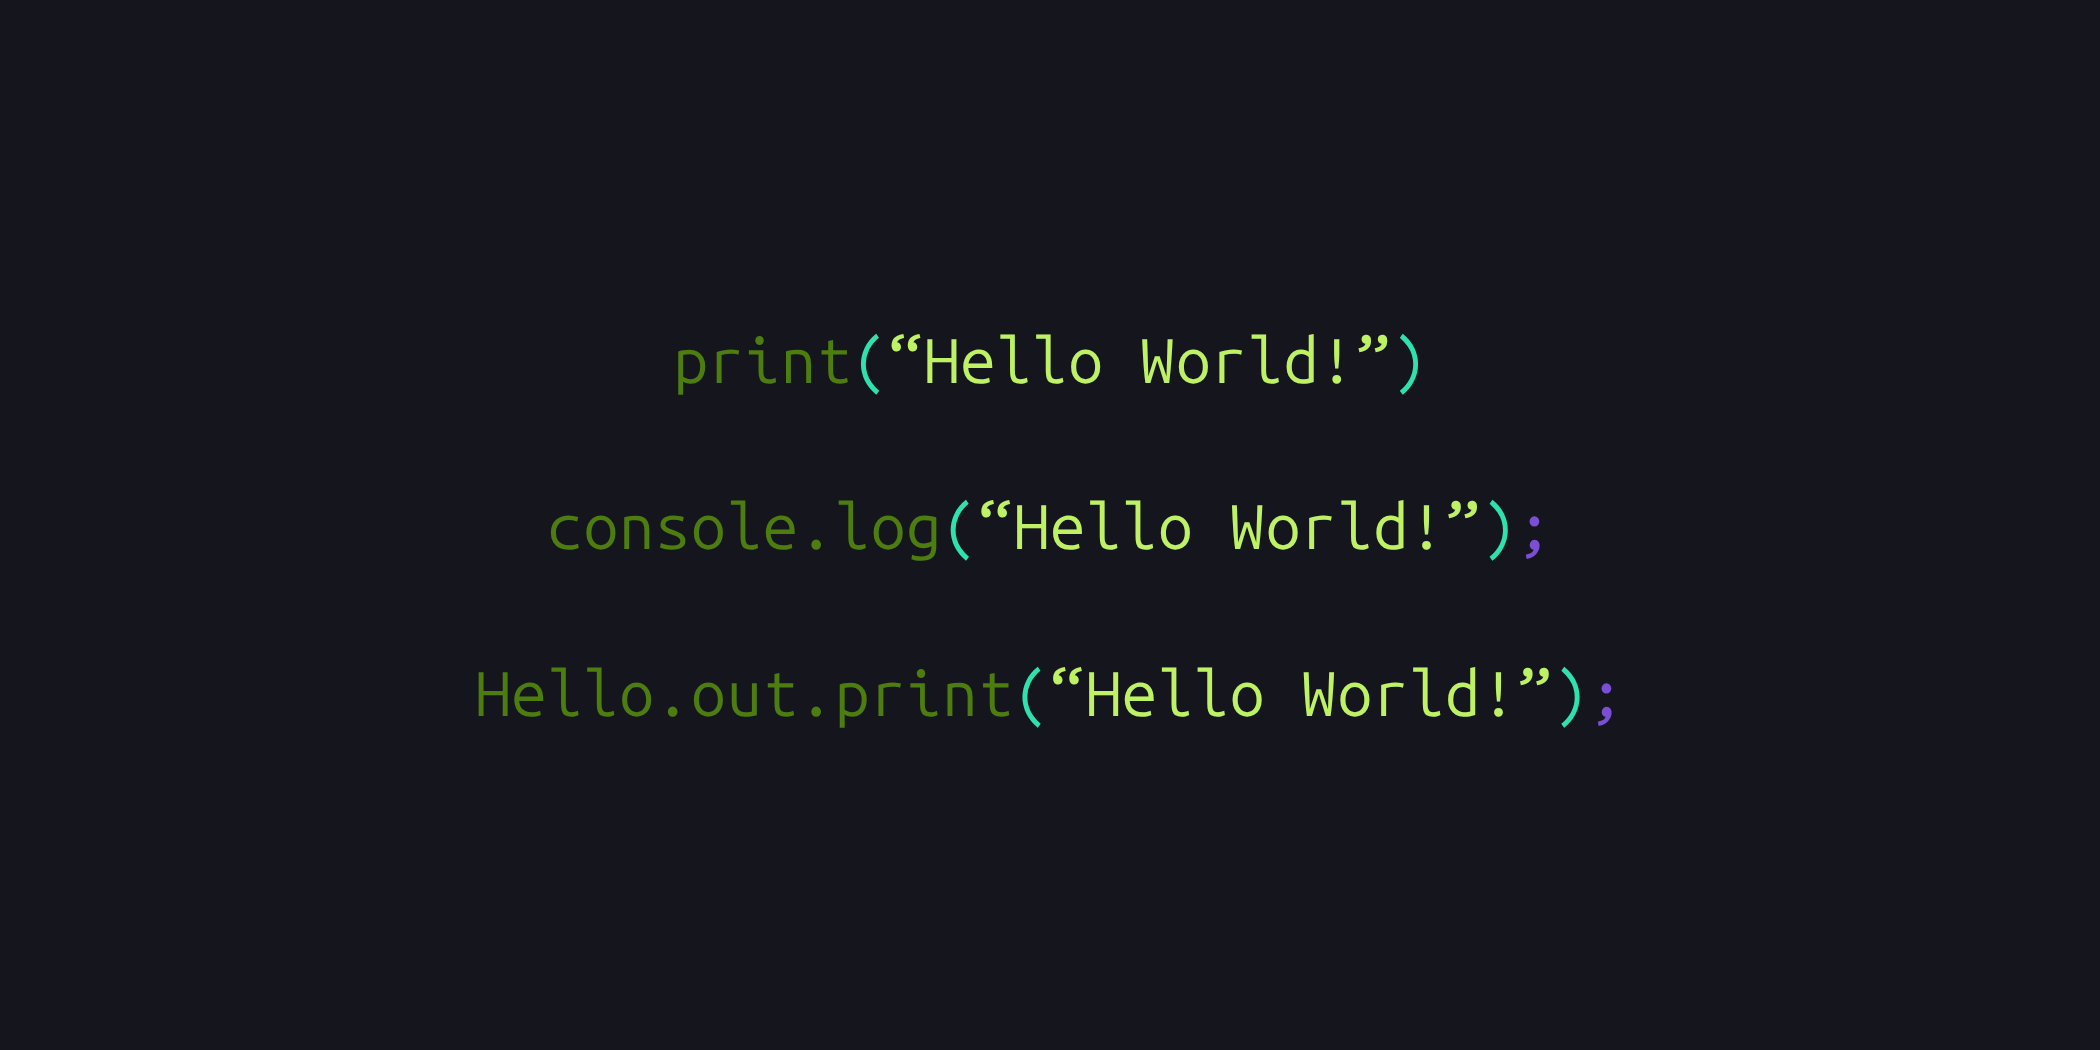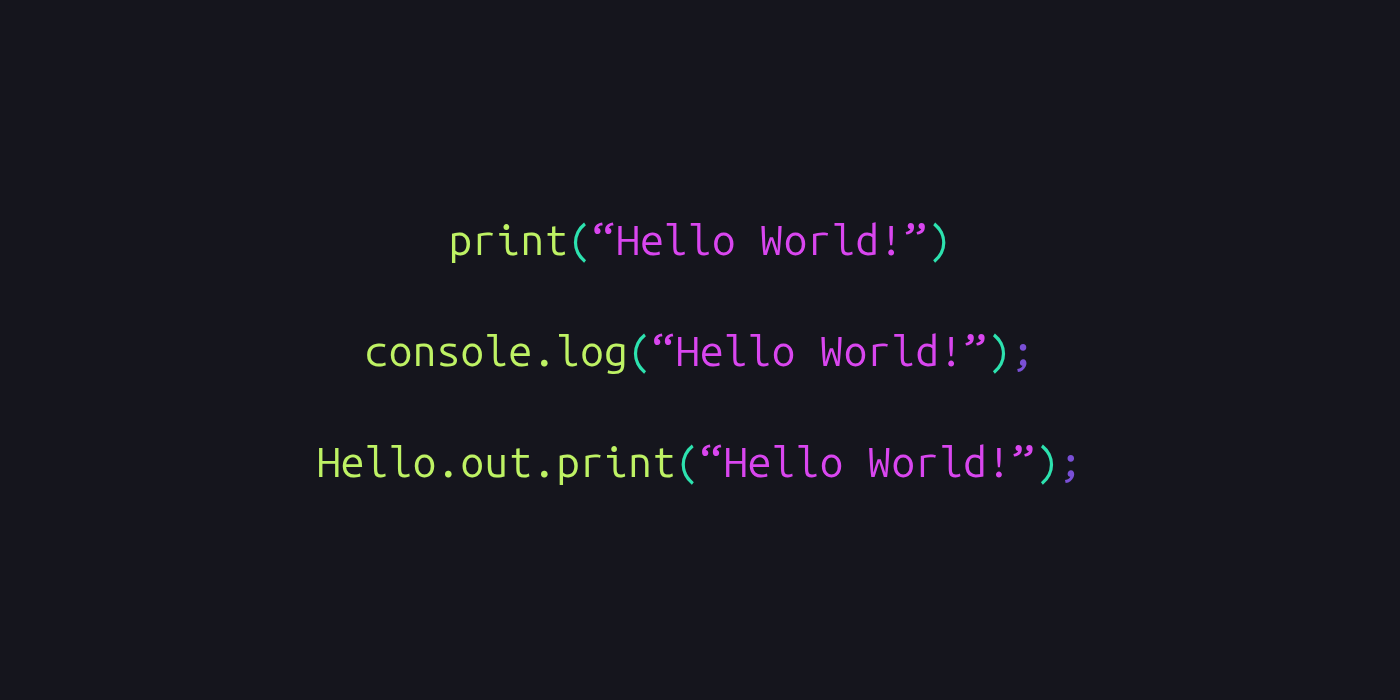--- a/index.html
+++ b/index.html
@@ -18,27 +18,27 @@
       font-family: "SF Mono", "Monaco", "Menlo", "Consolas", "Ubuntu Mono", monospace;
       font-size: 42px;
       font-weight: 400;
       letter-spacing: 0.01em;
     }
     .code-line {
       margin: 32px 0;
       white-space: nowrap;
     }
     .fn {
-      color: #bef264;
+      color: #4d7c0f;
     }
     .paren {
       color: #2de2af;
     }
     .str {
-      color: #d946ef;
+      color: #bef264;
     }
     .semi {
       color: #7a4fd6;
     }
   </style>
 </head>
 <body>
 
 <div class="code-line">
   <span class="fn">print</span><span class="paren">(</span><span class="str">“Hello World!”</span><span class="paren">)</span><span class="semi"></span>

